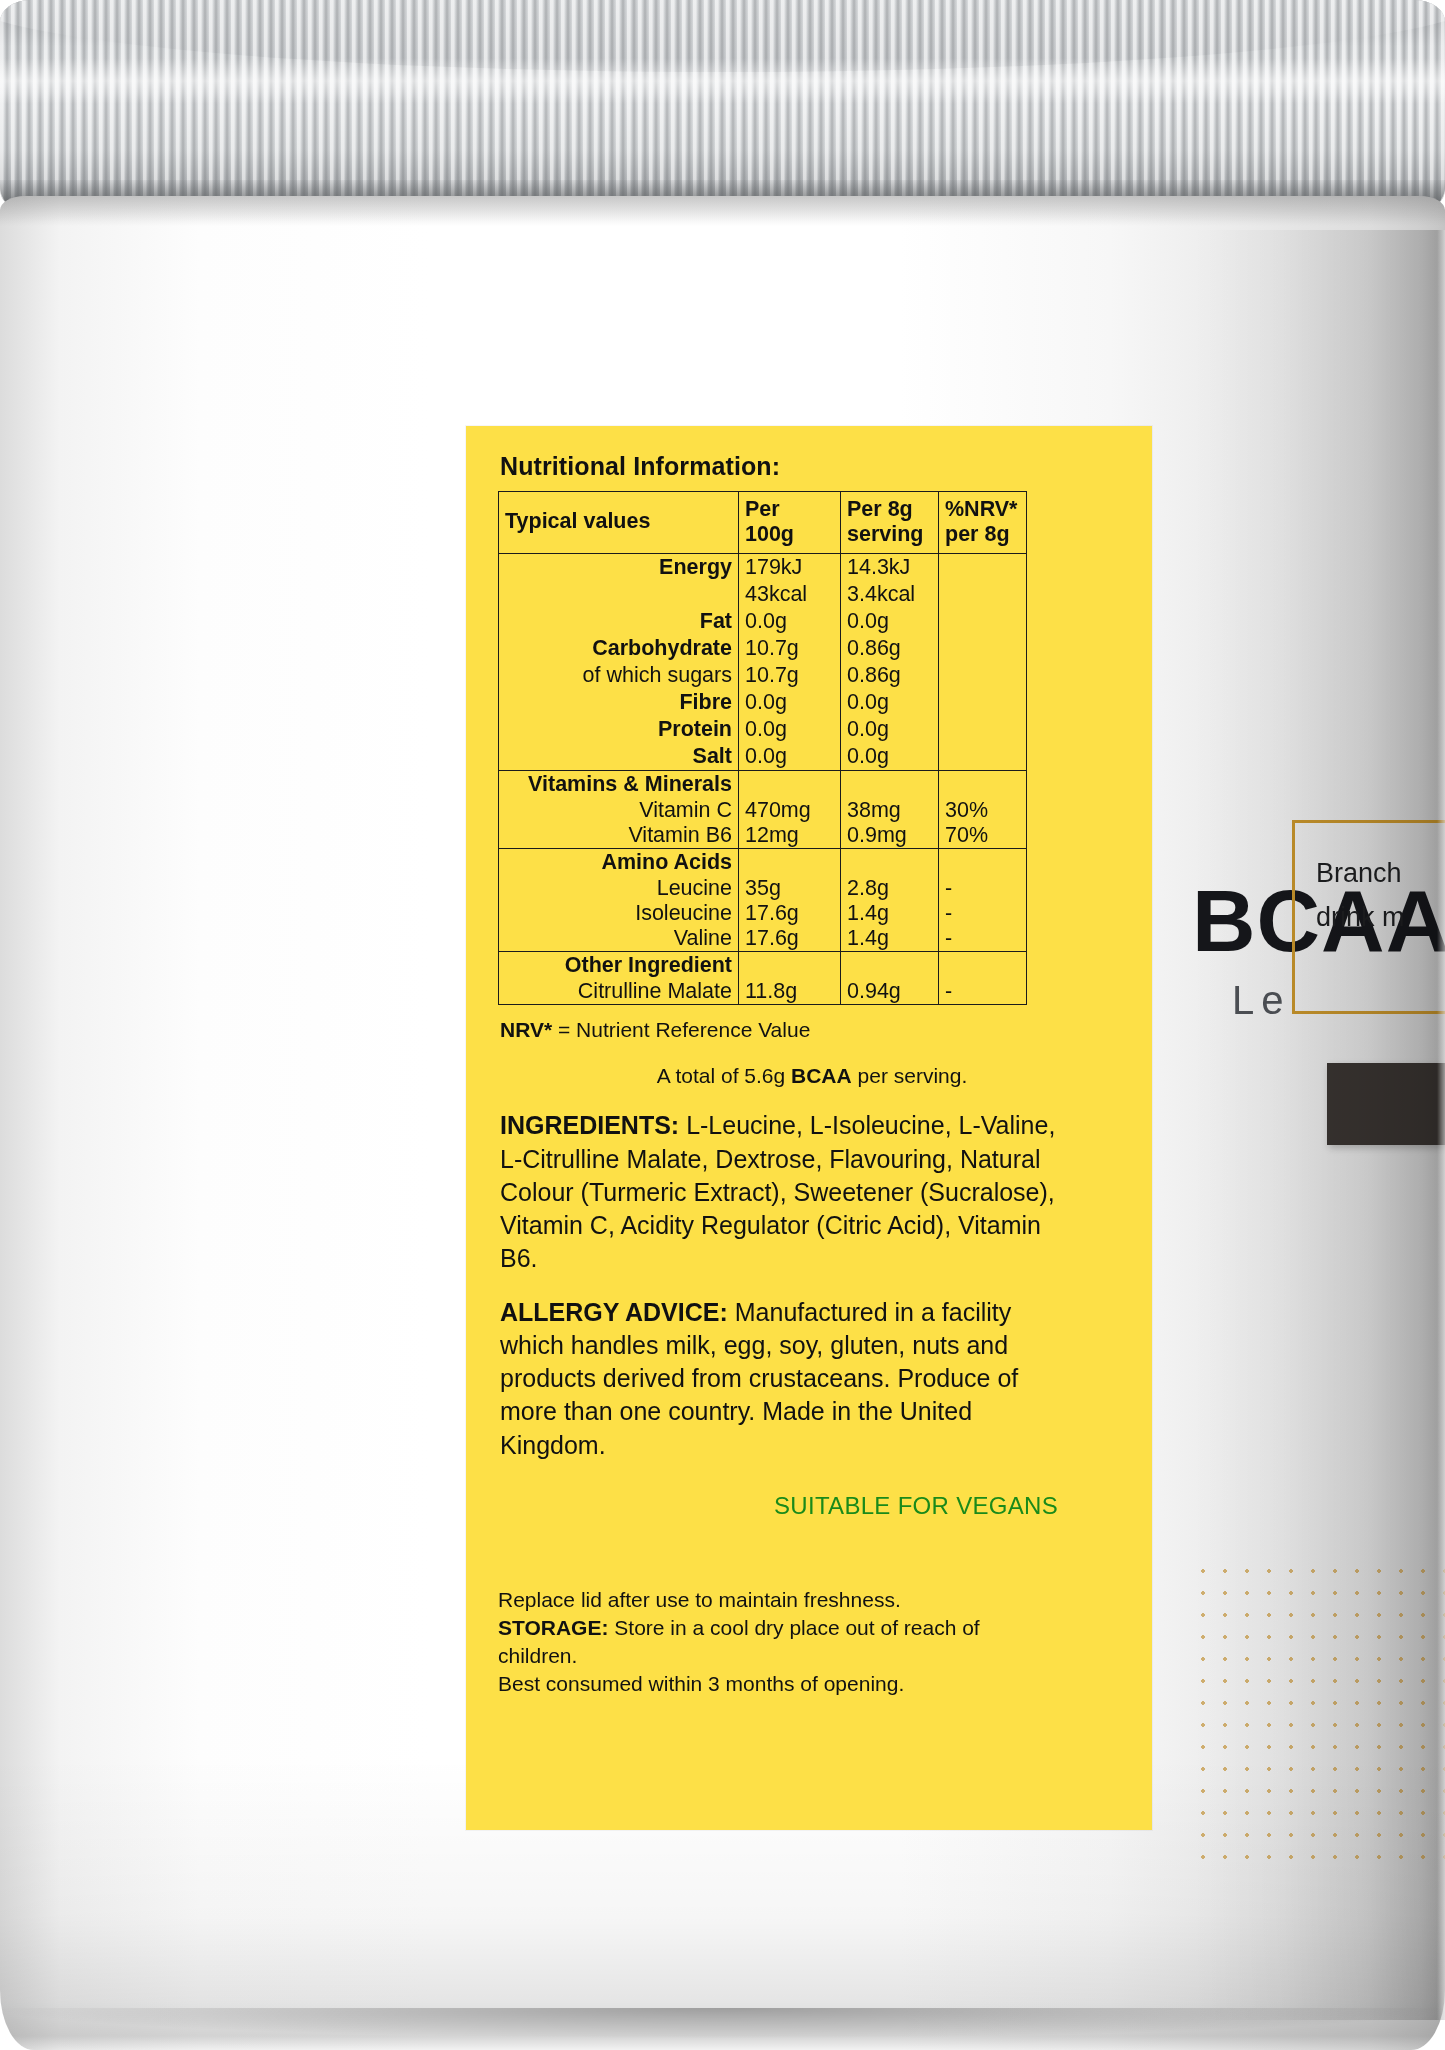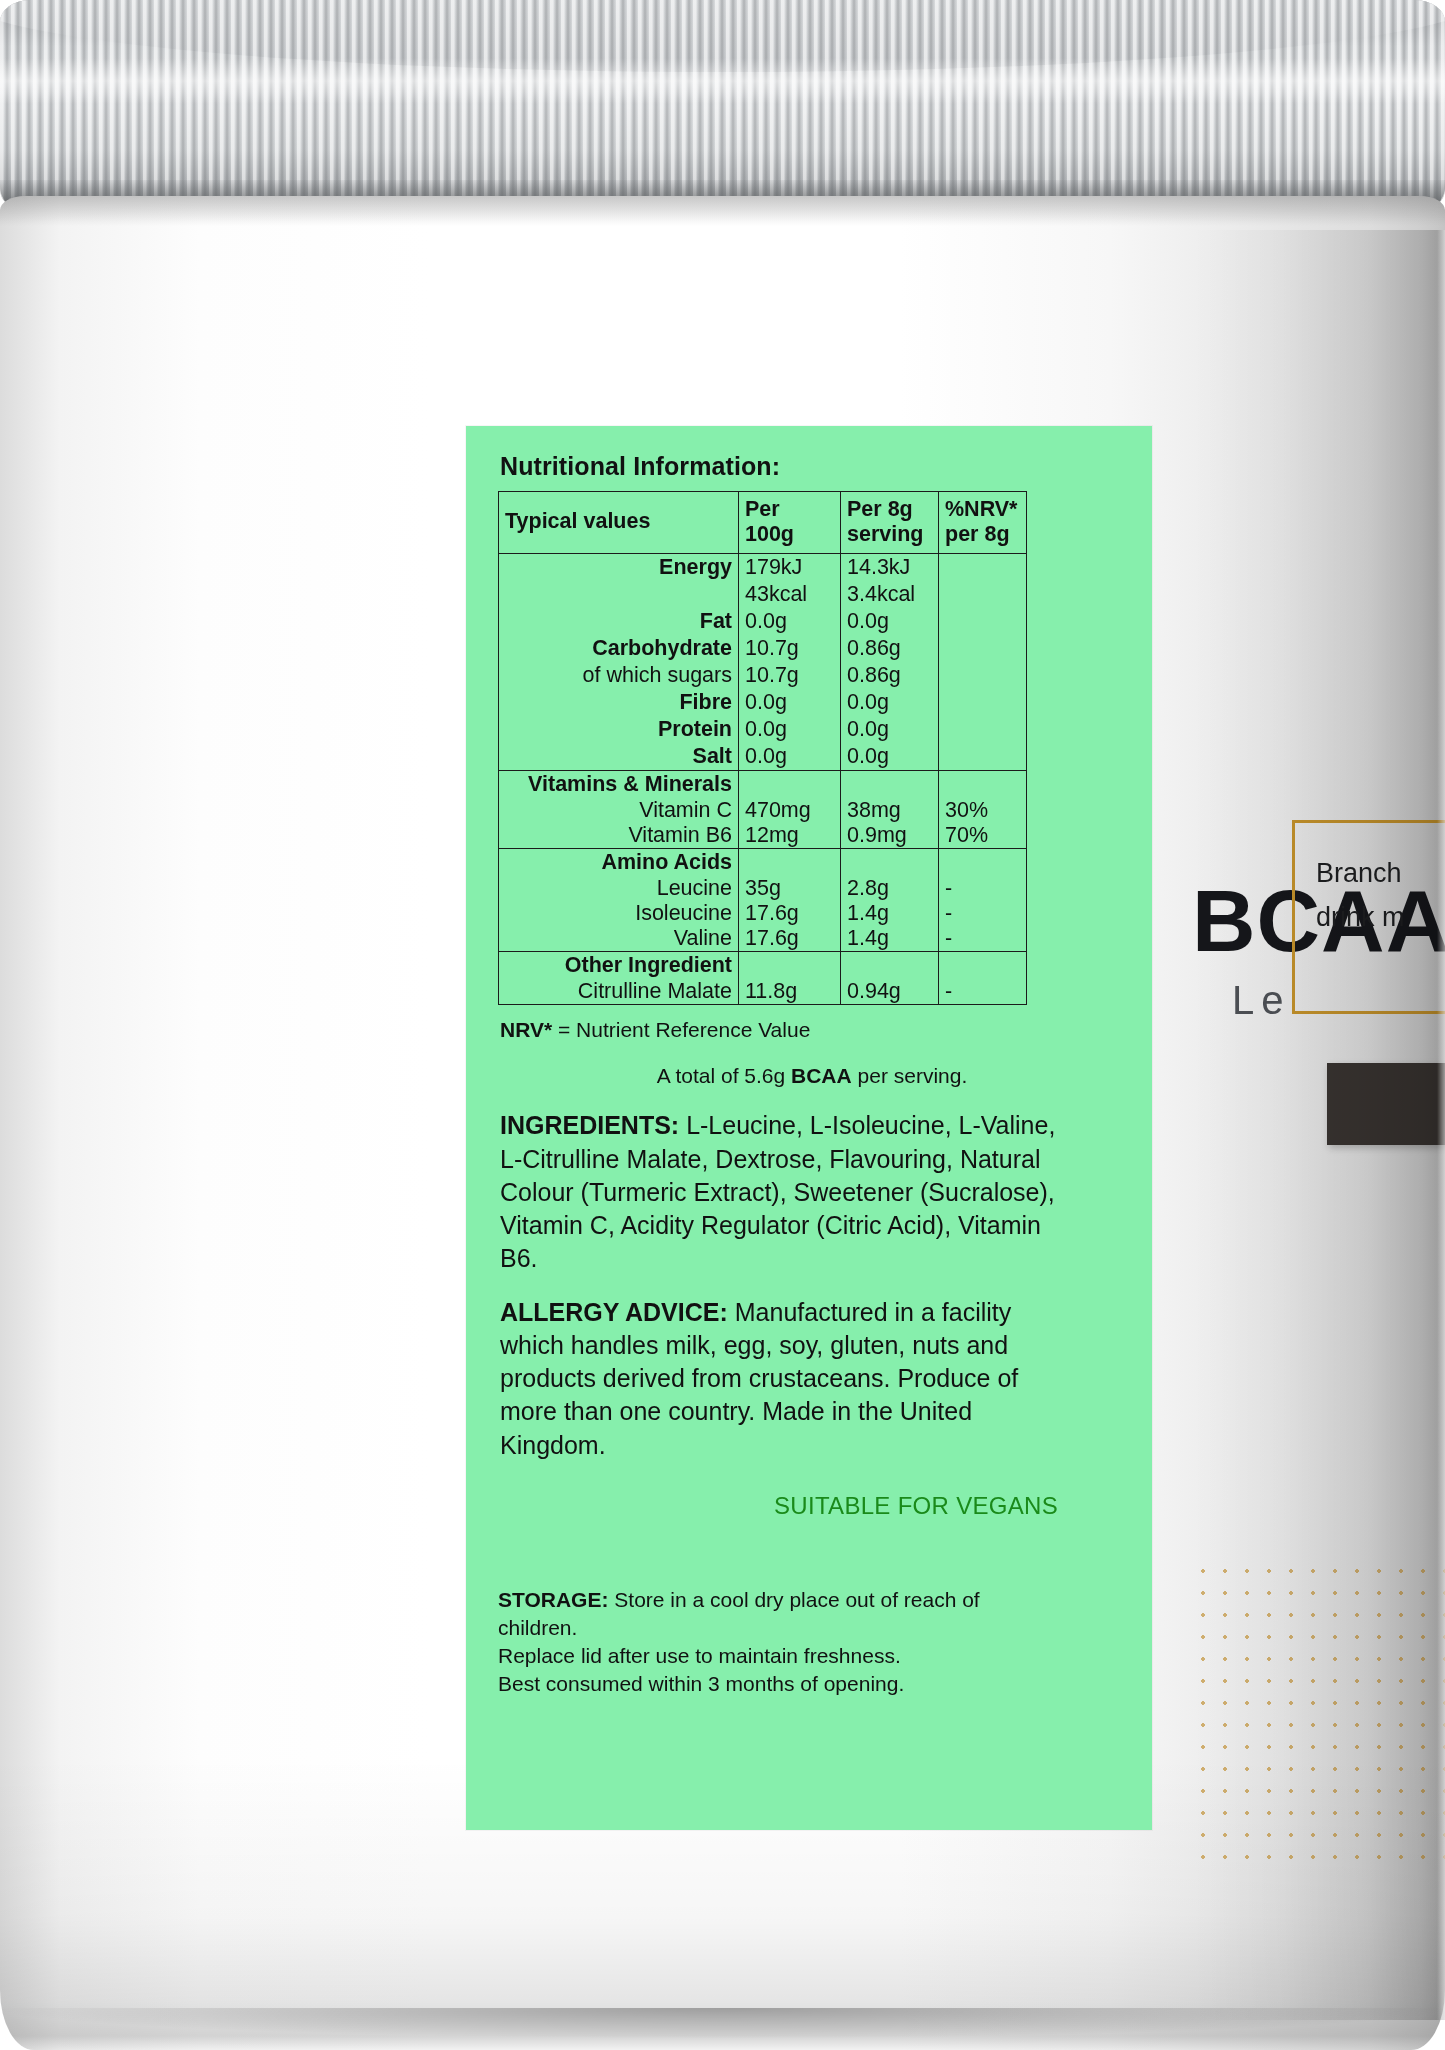--- a/index.html
+++ b/index.html
@@ -65,21 +65,21 @@
   }
   #lid-bottom-rim{
     position:absolute;left:0;bottom:0;width:100%;height:24px;
     background:linear-gradient(to bottom, rgba(120,124,127,.10), rgba(96,99,102,.70));
     border-radius:0 0 12px 12px / 0 0 18px 18px;
   }
 
   
   #back-label{
     position:absolute;left:466px;top:426px;width:686px;height:1404px;
-    background:#86efac;
+    background:#fde047;
     box-shadow:0 0 0 1px rgba(0,0,0,.035);
   }
   .label-pad{padding:26px 28px 0 32px;}
 
   
   #nutri-heading{
     font-size:25px;font-weight:bold;color:#111;letter-spacing:.1px;
     margin:0 0 10px 2px;
   }
 
@@ -343,19 +343,19 @@
 
     <div class="para">
       <b>ALLERGY ADVICE:</b><span> Manufactured in a facility which handles milk, egg, soy, gluten, nuts and products derived from crustaceans. Produce of more than one country. Made in the United Kingdom.</span>
     </div>
 
     <div class="vegans">SUITABLE FOR VEGANS</div>
 
   </div>
 
   <div id="storage">
+    <div>Replace lid after use to maintain freshness.</div>
     <div>
       <b>STORAGE:</b><span> Store in a cool dry place out of reach of children.</span>
     </div>
-    <div>Replace lid after use to maintain freshness.</div>
     <div>Best consumed within 3 months of opening.</div>
   </div>
 </div>
 
 </body></html>

